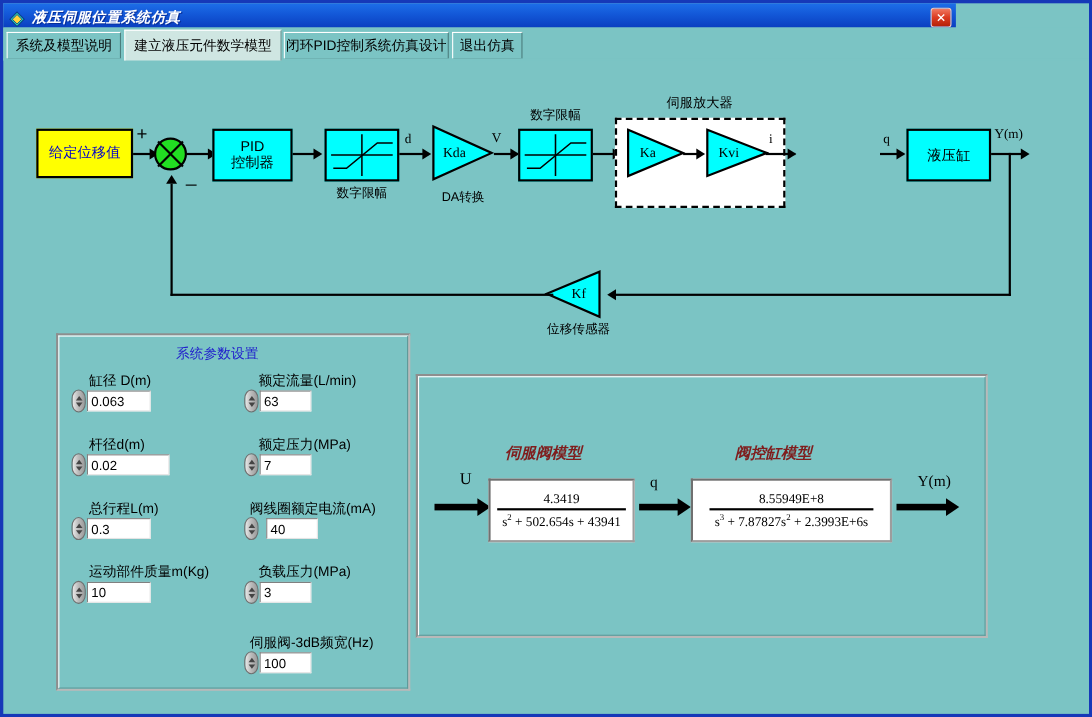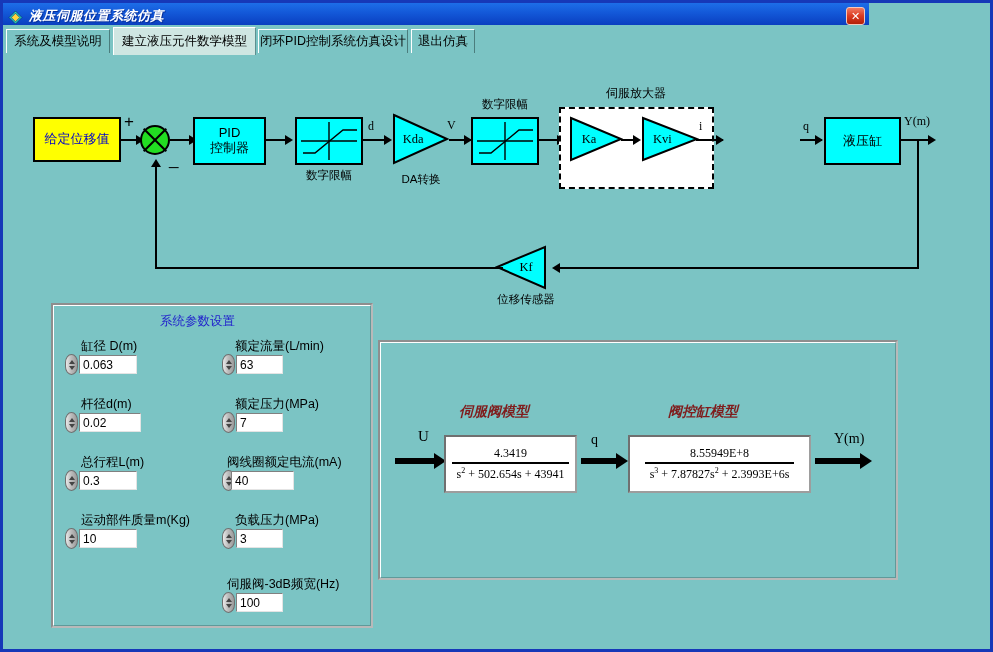--- a/index.html
+++ b/index.html
@@ -269,21 +269,21 @@
         <div class="up"></div>
         <div class="dn"></div>
       </div>
     <div class="txtfield" style="left:76px;top:300px;width:58px;">0.063</div>
 
     <div class="fieldlabel" style="left:78px;top:341px;">杆径d(m)</div>
     <div class="spin" style="left:62px;top:357px;">
         <div class="up"></div>
         <div class="dn"></div>
       </div>
-    <div class="txtfield" style="left:76px;top:358px;width:62px;">0.02</div>
+    <div class="txtfield" style="left:76px;top:358px;width:75px;">0.02</div>
 
     <div class="fieldlabel" style="left:78px;top:399px;">总行程L(m)</div>
     <div class="spin" style="left:62px;top:415px;">
         <div class="up"></div>
         <div class="dn"></div>
       </div>
     <div class="txtfield" style="left:76px;top:416px;width:58px;">0.3</div>
 
     <div class="fieldlabel" style="left:78px;top:457px;">运动部件质量m(Kg)</div>
     <div class="spin" style="left:62px;top:473px;">
@@ -304,21 +304,21 @@
         <div class="up"></div>
         <div class="dn"></div>
       </div>
     <div class="txtfield" style="left:233px;top:358px;width:47px;">7</div>
 
     <div class="fieldlabel" style="left:224px;top:399px;">阀线圈额定电流(mA)</div>
     <div class="spin" style="left:219px;top:415px;">
         <div class="up"></div>
         <div class="dn"></div>
       </div>
-    <div class="txtfield" style="left:228px;top:416px;width:63px;">40</div>
+    <div class="txtfield" style="left:239px;top:416px;width:47px;">40</div>
 
     <div class="fieldlabel" style="left:232px;top:457px;">负载压力(MPa)</div>
     <div class="spin" style="left:219px;top:473px;">
         <div class="up"></div>
         <div class="dn"></div>
       </div>
     <div class="txtfield" style="left:233px;top:474px;width:47px;">3</div>
 
     <div class="fieldlabel" style="left:224px;top:521px;">伺服阀-3dB频宽(Hz)</div>
     <div class="spin" style="left:219px;top:537px;">

